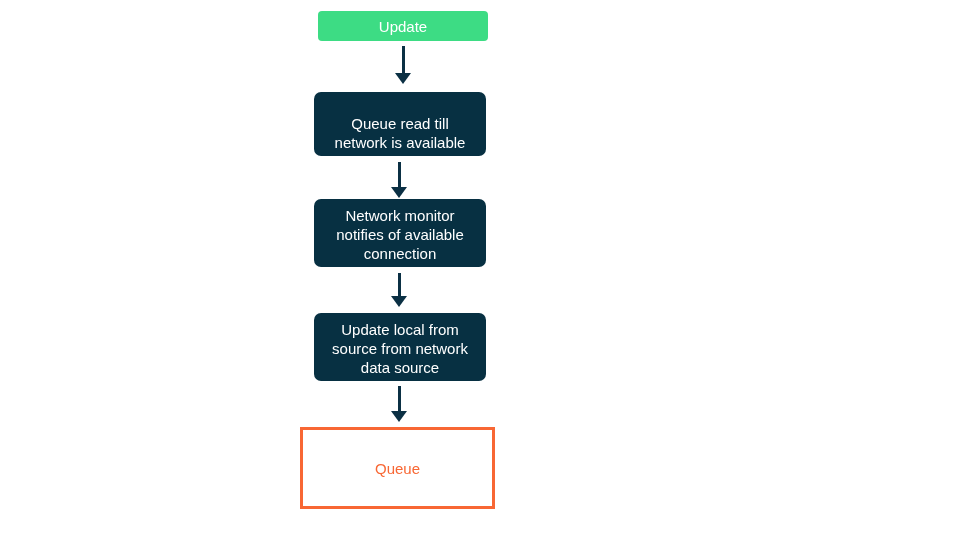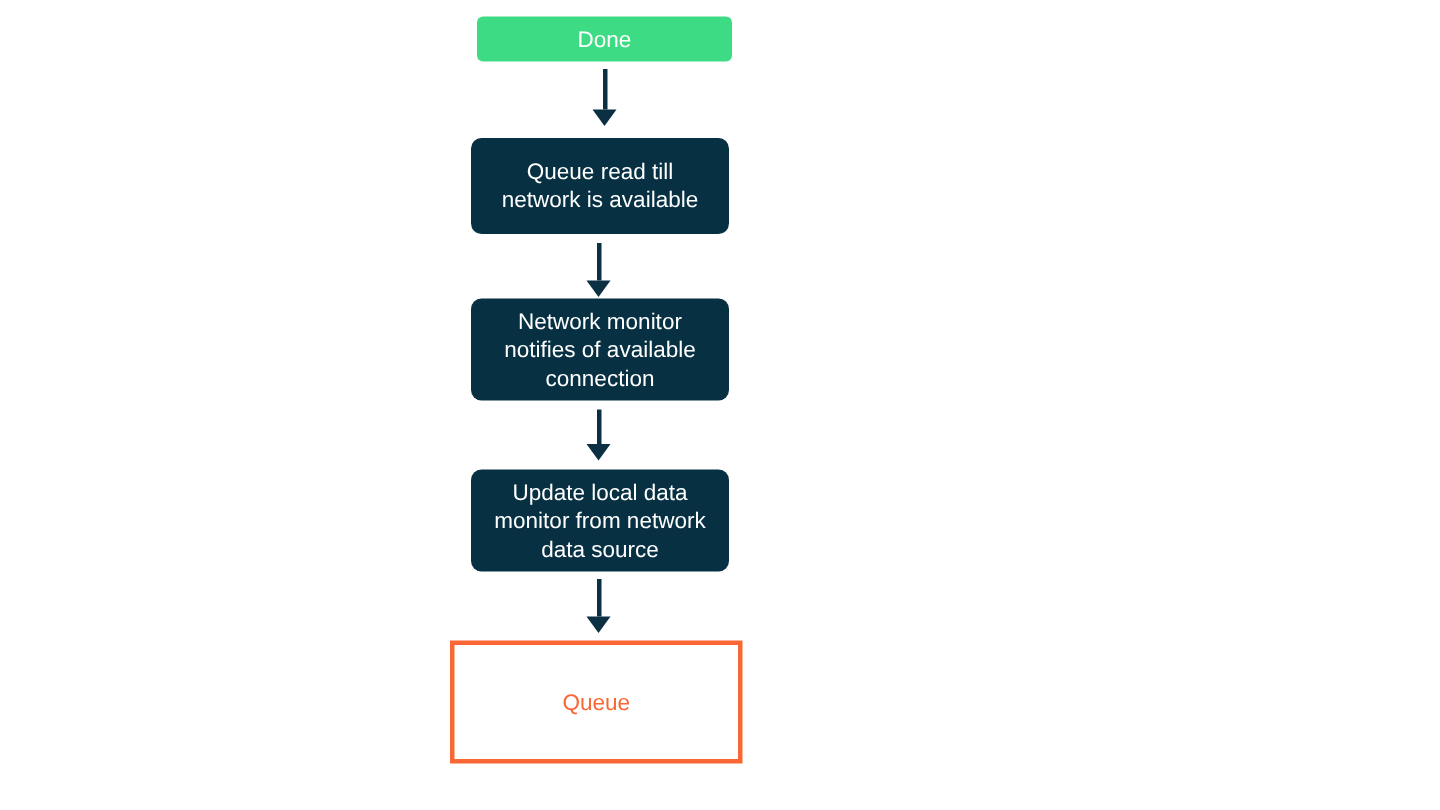--- a/index.html
+++ b/index.html
@@ -30,20 +30,21 @@
     background: var(--start-bg);
     border-radius: 4px;
   }
 
   .node-process {
     left: 314px;
     width: 172px;
     background: var(--process-bg);
     border-radius: 7px;
     padding: 4px 9px;
+    align-items: flex-end;
   }
 
   .node-queue   { top: 92px;  height: 64px; }
   .node-monitor { top: 199px; height: 68px; }
   .node-update  { top: 313px; height: 68px; }
 
   .node-done {
     left: 300px; top: 427px;
     width: 195px; height: 82px;
     background: var(--done-bg);
@@ -78,21 +79,21 @@
   .arrow-3 .stem { height: 23px; }
   .arrow-4 { left: 391px; top: 386px; }
   .arrow-4 .stem { height: 25px; }
 </style>
 </head>
 <body>
 
 <div class="canvas">
 
   <div class="node node-start">
-    <span>Done</span>
+    <span>Update</span>
   </div>
 
   <div class="arrow arrow-1">
     <div class="stem"></div>
     <div class="head"></div>
   </div>
 
   <div class="node node-process node-queue">
     <span>Queue read till network is available</span>
   </div>
@@ -105,21 +106,21 @@
   <div class="node node-process node-monitor">
     <span>Network monitor notifies of available connection</span>
   </div>
 
   <div class="arrow arrow-3">
     <div class="stem"></div>
     <div class="head"></div>
   </div>
 
   <div class="node node-process node-update">
-    <span>Update local data monitor from network data source</span>
+    <span>Update local from source from network data source</span>
   </div>
 
   <div class="arrow arrow-4">
     <div class="stem"></div>
     <div class="head"></div>
   </div>
 
   <div class="node node-done">
     <span>Queue</span>
   </div>

